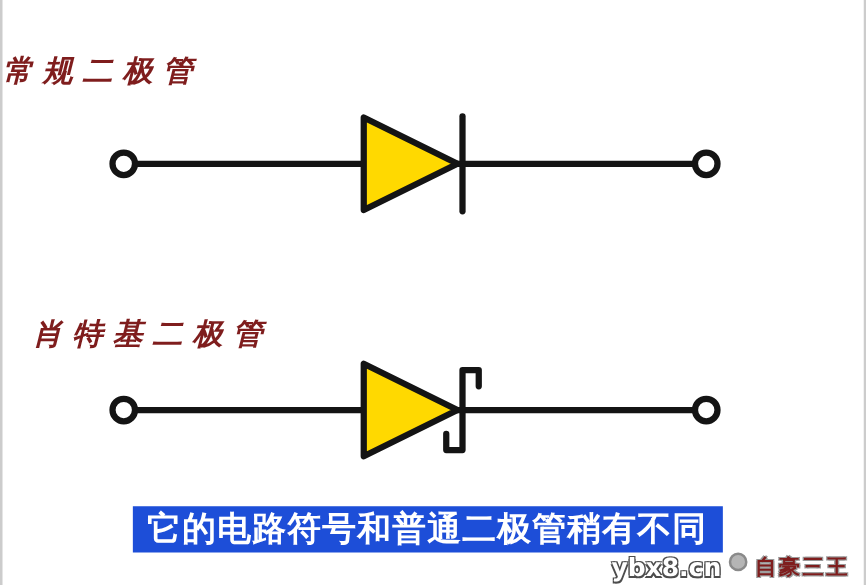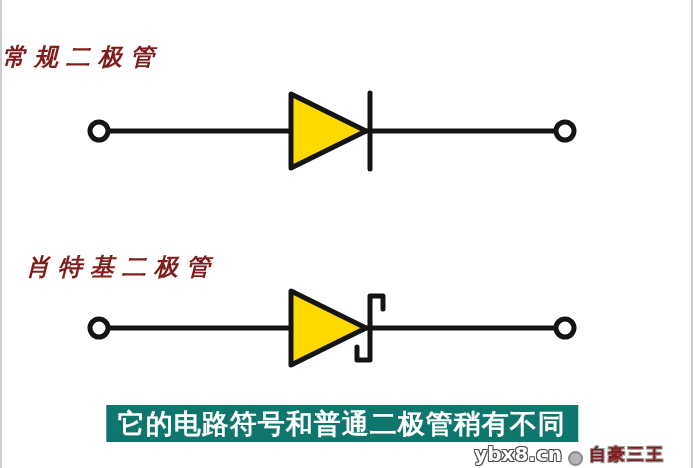--- a/index.html
+++ b/index.html
@@ -40,34 +40,34 @@
     height: 468px;
   }
   .caption-bar {
     position: absolute;
     top: 405px;
     left: 50%;
     transform: translateX(-51%);
     height: 37px;
     line-height: 37px;
     padding: 0 12px;
-    background: #0f766e;
+    background: #1d4ed8;
     color: #ffffff;
     font-size: 27px;
     font-weight: bold;
     letter-spacing: 1px;
     white-space: nowrap;
   }
   .watermark {
     position: absolute;
-    right: 26px;
+    right: 11px;
     bottom: 2px;
     height: 24px;
     display: flex;
-    align-items: flex-end;
+    align-items: flex-start;
     gap: 6px;
     white-space: nowrap;
   }
   .wm-site {
     font-size: 20px;
     font-weight: bold;
     color: #ffffff;
     text-shadow: -1px -1px 0 #4d4d4d, 1px -1px 0 #4d4d4d,
                  -1px 1px 0 #4d4d4d, 1px 1px 0 #4d4d4d;
   }

